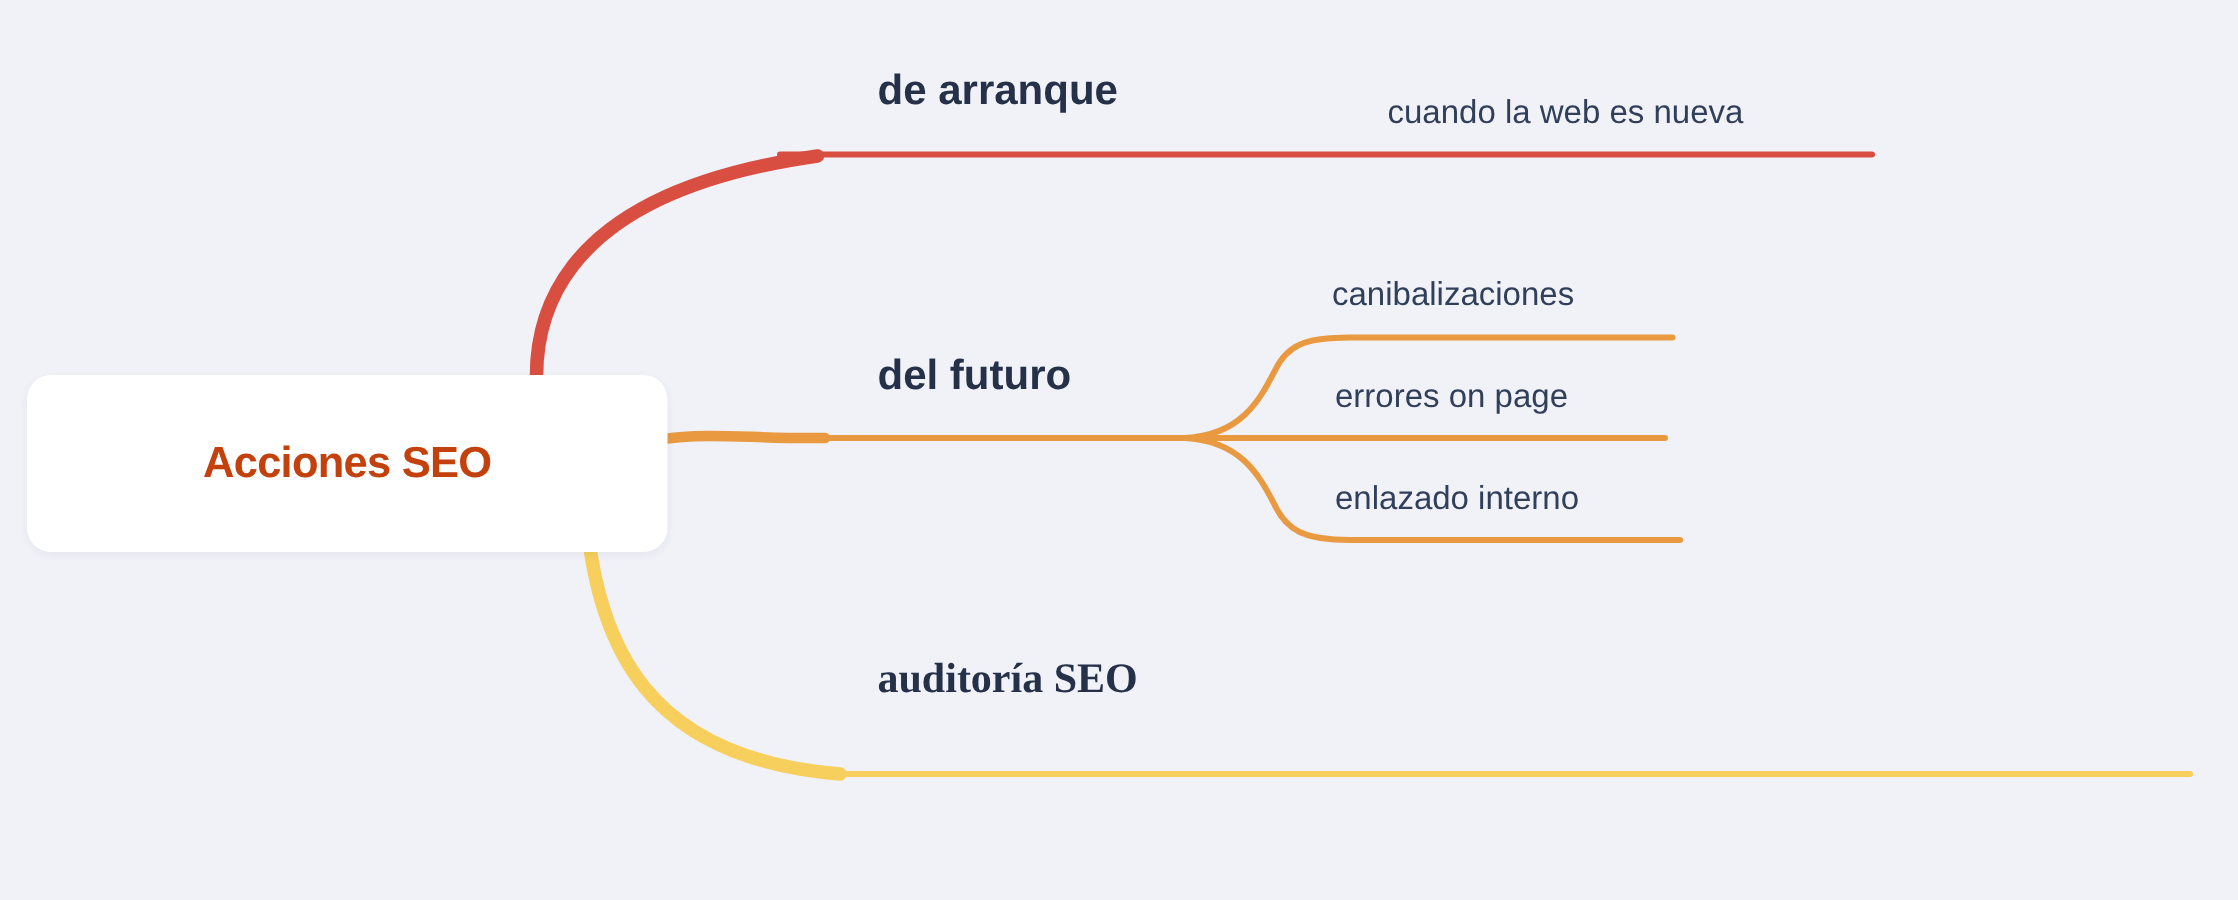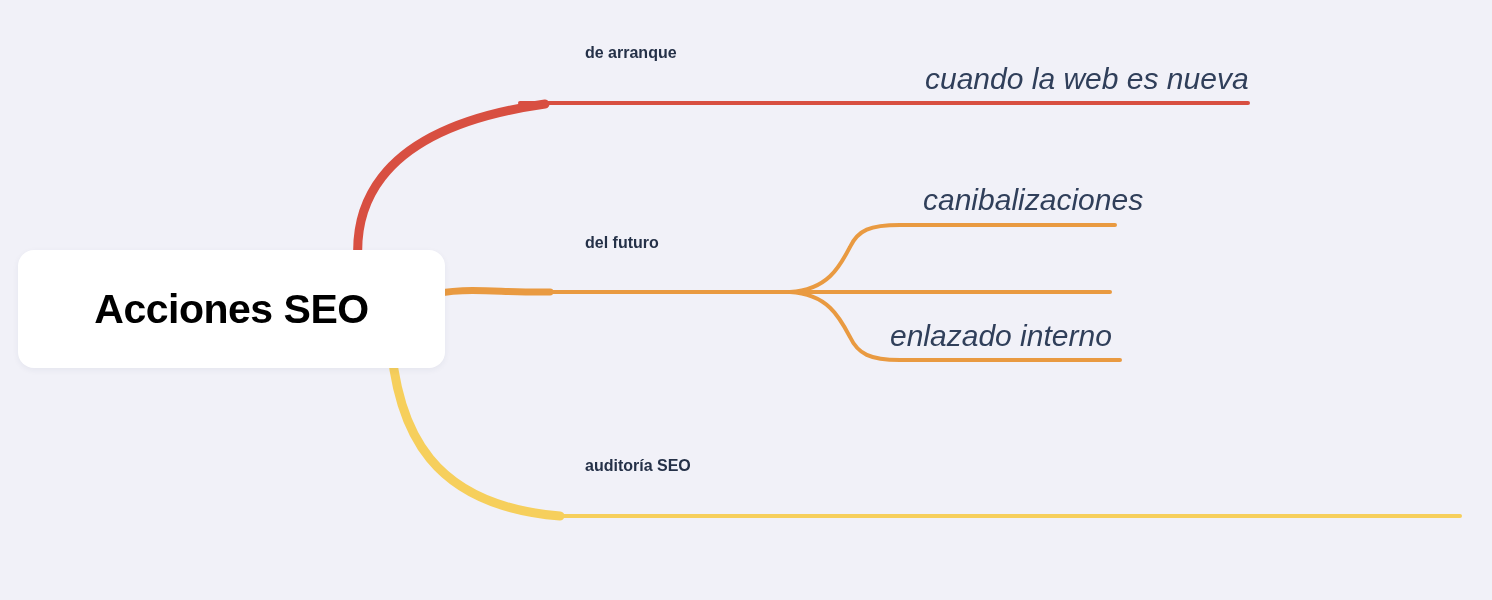--- a/index.html
+++ b/index.html
@@ -30,51 +30,50 @@
     height: 118px;
     background: #ffffff;
     border-radius: 16px;
     box-shadow: 0 2px 6px rgba(40, 45, 80, 0.06);
     display: flex;
     align-items: center;
     justify-content: center;
     z-index: 3;
   }
   .root-title {
-    font-size: 41px;
+    font-size: 29px;
     font-weight: 700;
-    color: #000000;
+    color: #c2410c;
     letter-spacing: -0.5px;
     white-space: nowrap;
   }
   .label {
     position: absolute;
     white-space: nowrap;
     color: #273349;
     z-index: 2;
   }
   .branch-label {
-    font-size: 16px;
+    font-size: 28px;
     font-weight: 700;
     color: #253148;
   }
   .child-label {
-    font-size: 30px;
+    font-size: 22px;
     font-weight: 400;
     color: #303f5a;
-    font-style: italic;
   }
   
   .pos-de-arranque   { left: 585px; top: 44px; }
   .pos-web-nueva     { left: 925px; top: 62px; }
   .pos-del-futuro    { left: 585px; top: 234px; }
-  .pos-canibal       { left: 888px; top: 183px; margin-left: 35px; }
+  .pos-canibal       { left: 888px; top: 183px; }
   .pos-errores       { left: 890px; top: 251px; }
   .pos-enlazado      { left: 890px; top: 319px; text-align: center; }
-  .pos-auditoria     { left: 585px; top: 457px; }
+  .pos-auditoria     { left: 585px; top: 437px; font-family: Liberation Serif, serif; }
   .pos-asocia        { left: 950px; top: 475px; }
 </style>
 </head>
 <body>
 
 <div class="canvas">
 
   <svg class="edges" viewBox="0 0 1492 600" fill="none" xmlns="http://www.w3.org/2000/svg">
 
     <path d="M 365 300 C 340 210, 375 128, 545 104" stroke-width="9" stroke-linecap="round" stroke="#d84f41"></path>
@@ -92,17 +91,18 @@
 
   <div class="root-node">
     <span class="root-title">Acciones SEO</span>
   </div>
 
   <div class="label branch-label pos-de-arranque">de arranque</div>
   <div class="label child-label pos-web-nueva">cuando la web es nueva</div>
 
   <div class="label branch-label pos-del-futuro">del futuro</div>
   <div class="label child-label pos-canibal">canibalizaciones</div>
+  <div class="label child-label pos-errores">errores on page</div>
   <div class="label child-label pos-enlazado">enlazado interno</div>
 
   <div class="label branch-label pos-auditoria">auditoría SEO</div>
 
 </div>
 
 </body></html>

